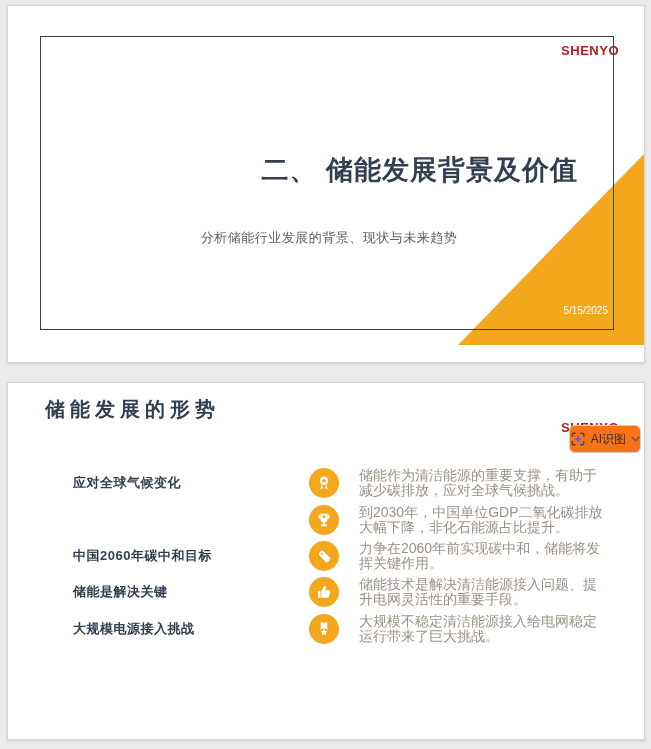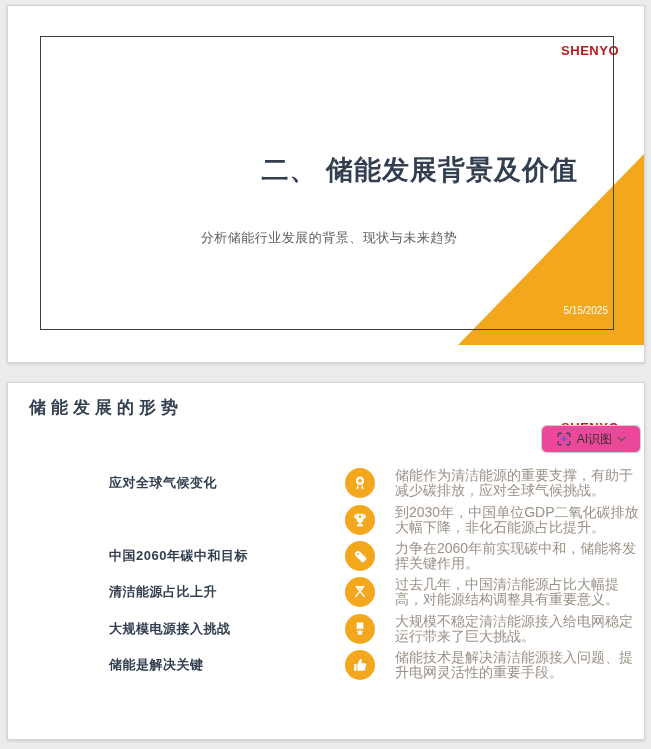--- a/index.html
+++ b/index.html
@@ -43,31 +43,31 @@
     text-align:right;font-size:27px;font-weight:bold;color:#333f50;
     letter-spacing:1px;white-space:pre;
   }
   .s1-subtitle{
     position:absolute;left:32px;right:66px;top:223px;z-index:4;
     text-align:center;font-size:13px;color:#5e5e5e;letter-spacing:.5px;padding-left:40px;
   }
 
   
   .s2-title{
-    position:absolute;left:21px;top:13px;
-    font-size:17px;font-weight:bold;color:#333f50;letter-spacing:5px;
+    position:absolute;left:37px;top:13px;
+    font-size:20px;font-weight:bold;color:#333f50;letter-spacing:5px;
   }
   .ai-btn{
     position:absolute;right:3px;top:42px;height:26px;
     display:flex;align-items:center;gap:5px;
-    background:#ec4899;border:1px solid #cfcfcf;border-radius:6px;
-    padding:0 14px;cursor:pointer;box-shadow:0 1px 1px rgba(0,0,0,.05);
+    background:#f97316;border:1px solid #cfcfcf;border-radius:6px;
+    padding:0 0;cursor:pointer;box-shadow:0 1px 1px rgba(0,0,0,.05);
   }
   .ai-btn-label{font-size:12px;color:#333;}
-  .rows{position:absolute;left:0;right:0;top:82px;padding-left:36px;}
+  .rows{position:absolute;left:0;right:0;top:82px;}
   .row{
     display:grid;
     grid-template-columns:65px 236px 36px 262px;
     align-items:center;
     height:36.4px;
   }
   .row-label{
     grid-column:2;
     font-size:13px;font-weight:bold;color:#333f50;letter-spacing:.5px;
   }
@@ -149,49 +149,37 @@
         <svg width="18" height="18" viewBox="0 0 24 24">
           <g transform="rotate(-45 12 12)">
             <path d="M9.5 4.5h5l1.5 3v12a1.8 1.8 0 0 1-1.8 1.8h-4.4A1.8 1.8 0 0 1 8 19.5v-12z" fill="#fff"></path>
             <circle cx="12" cy="8.2" r="1.3" fill="#f2a71d"></circle>
           </g>
         </svg>
       </div>
       <div class="row-desc">力争在2060年前实现碳中和，储能将发挥关键作用。</div>
     </div>
 
+
     <div class="row">
-      <div class="row-label">清洁能源占比上升</div>
+      <div class="row-label">储能是解决关键</div>
       <div class="row-icon">
-        <svg width="18" height="18" viewBox="0 0 24 24">
-          <path d="M7 4.6 L17.6 18" stroke="#fff" stroke-width="1.8" stroke-linecap="round" fill="none"></path>
-          <path d="M17 4.6 L6.4 18" stroke="#fff" stroke-width="1.8" stroke-linecap="round" fill="none"></path>
-          <path d="M6.8 3.8 L13.6 5.1 L9.4 9.8 Z" fill="#fff"></path>
-          <path d="M17.2 3.8 L10.4 5.1 L14.6 9.8 Z" fill="#fff"></path>
+        <svg width="18" height="18" viewBox="0 0 24 24" fill="#fff">
+          <path d="M4.2 10.6h3.2v9.2H4.2z"></path>
+          <path d="M8.6 19.8v-9.2l3.1-5.8c.25-.5.75-.8 1.3-.8.95 0 1.7.77 1.7 1.7 0 .13-.02.26-.05.39L13.8 9.5h4.5c1.05 0 1.9.85 1.9 1.9 0 .16-.02.31-.06.46l-1.5 6a1.95 1.95 0 0 1-1.9 1.94z"></path>
         </svg>
       </div>
-      <div class="row-desc">过去几年，中国清洁能源占比大幅提高，对能源结构调整具有重要意义。</div>
+      <div class="row-desc">储能技术是解决清洁能源接入问题、提升电网灵活性的重要手段。</div>
     </div>
 
     <div class="row">
       <div class="row-label">大规模电源接入挑战</div>
       <div class="row-icon">
         <svg width="18" height="18" viewBox="0 0 24 24" fill="#fff">
           <path d="M7.6 3.4h8.8v9.4l-4.4-1.8-4.4 1.8z"></path>
           <path d="M12 11.6l1.5 2.9 3.2.47-2.3 2.27.55 3.2L12 18.9l-2.95 1.54.55-3.2-2.3-2.27 3.2-.47z"></path>
         </svg>
       </div>
       <div class="row-desc">大规模不稳定清洁能源接入给电网稳定运行带来了巨大挑战。</div>
     </div>
 
-    <div class="row">
-      <div class="row-label">储能是解决关键</div>
-      <div class="row-icon">
-        <svg width="18" height="18" viewBox="0 0 24 24" fill="#fff">
-          <path d="M4.2 10.6h3.2v9.2H4.2z"></path>
-          <path d="M8.6 19.8v-9.2l3.1-5.8c.25-.5.75-.8 1.3-.8.95 0 1.7.77 1.7 1.7 0 .13-.02.26-.05.39L13.8 9.5h4.5c1.05 0 1.9.85 1.9 1.9 0 .16-.02.31-.06.46l-1.5 6a1.95 1.95 0 0 1-1.9 1.94z"></path>
-        </svg>
-      </div>
-      <div class="row-desc">储能技术是解决清洁能源接入问题、提升电网灵活性的重要手段。</div>
-    </div>
-
   </div>
 </div>
 
 </body></html>

